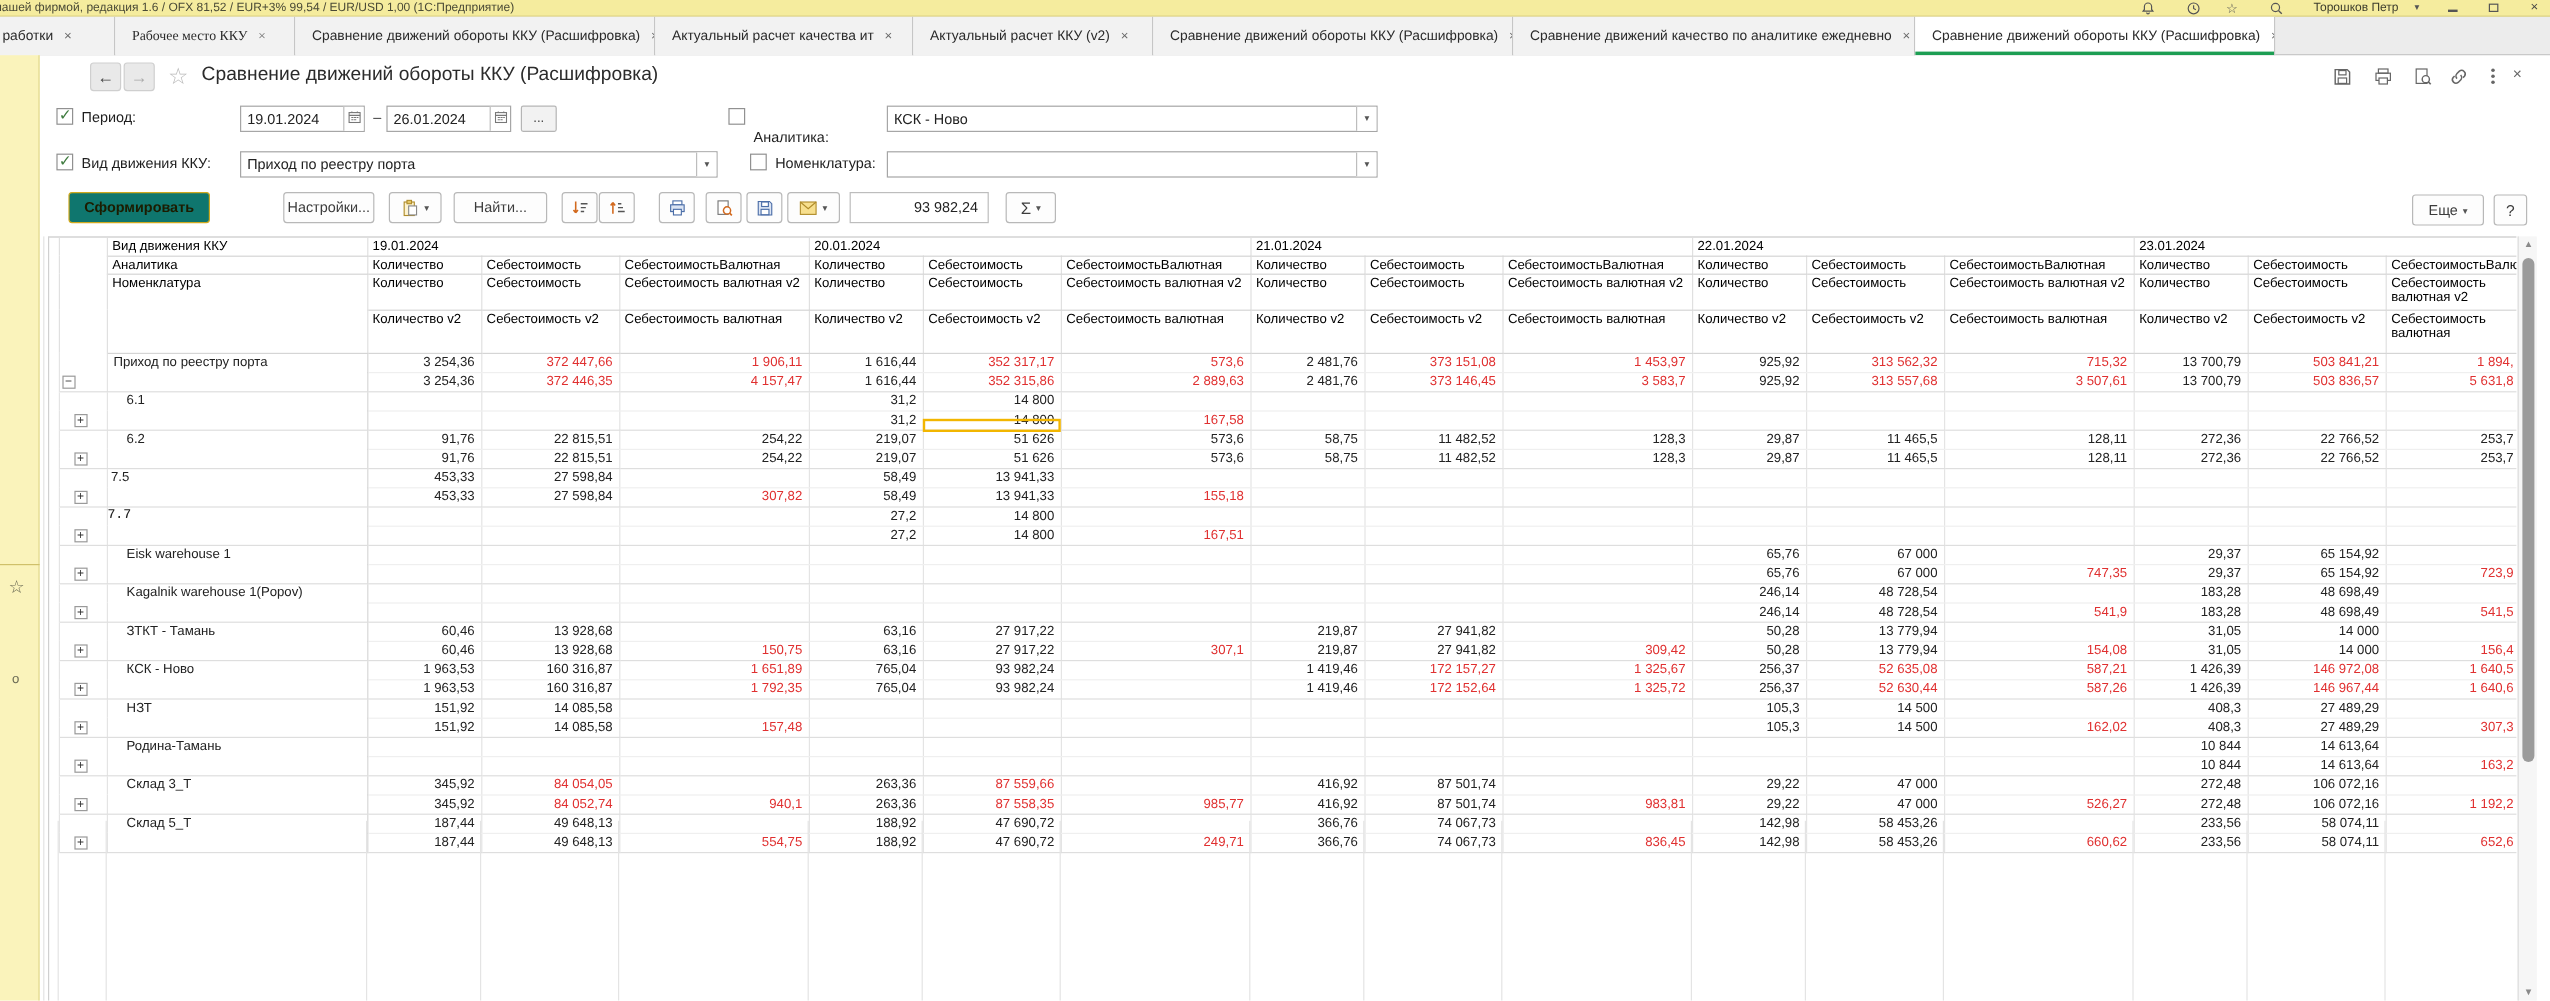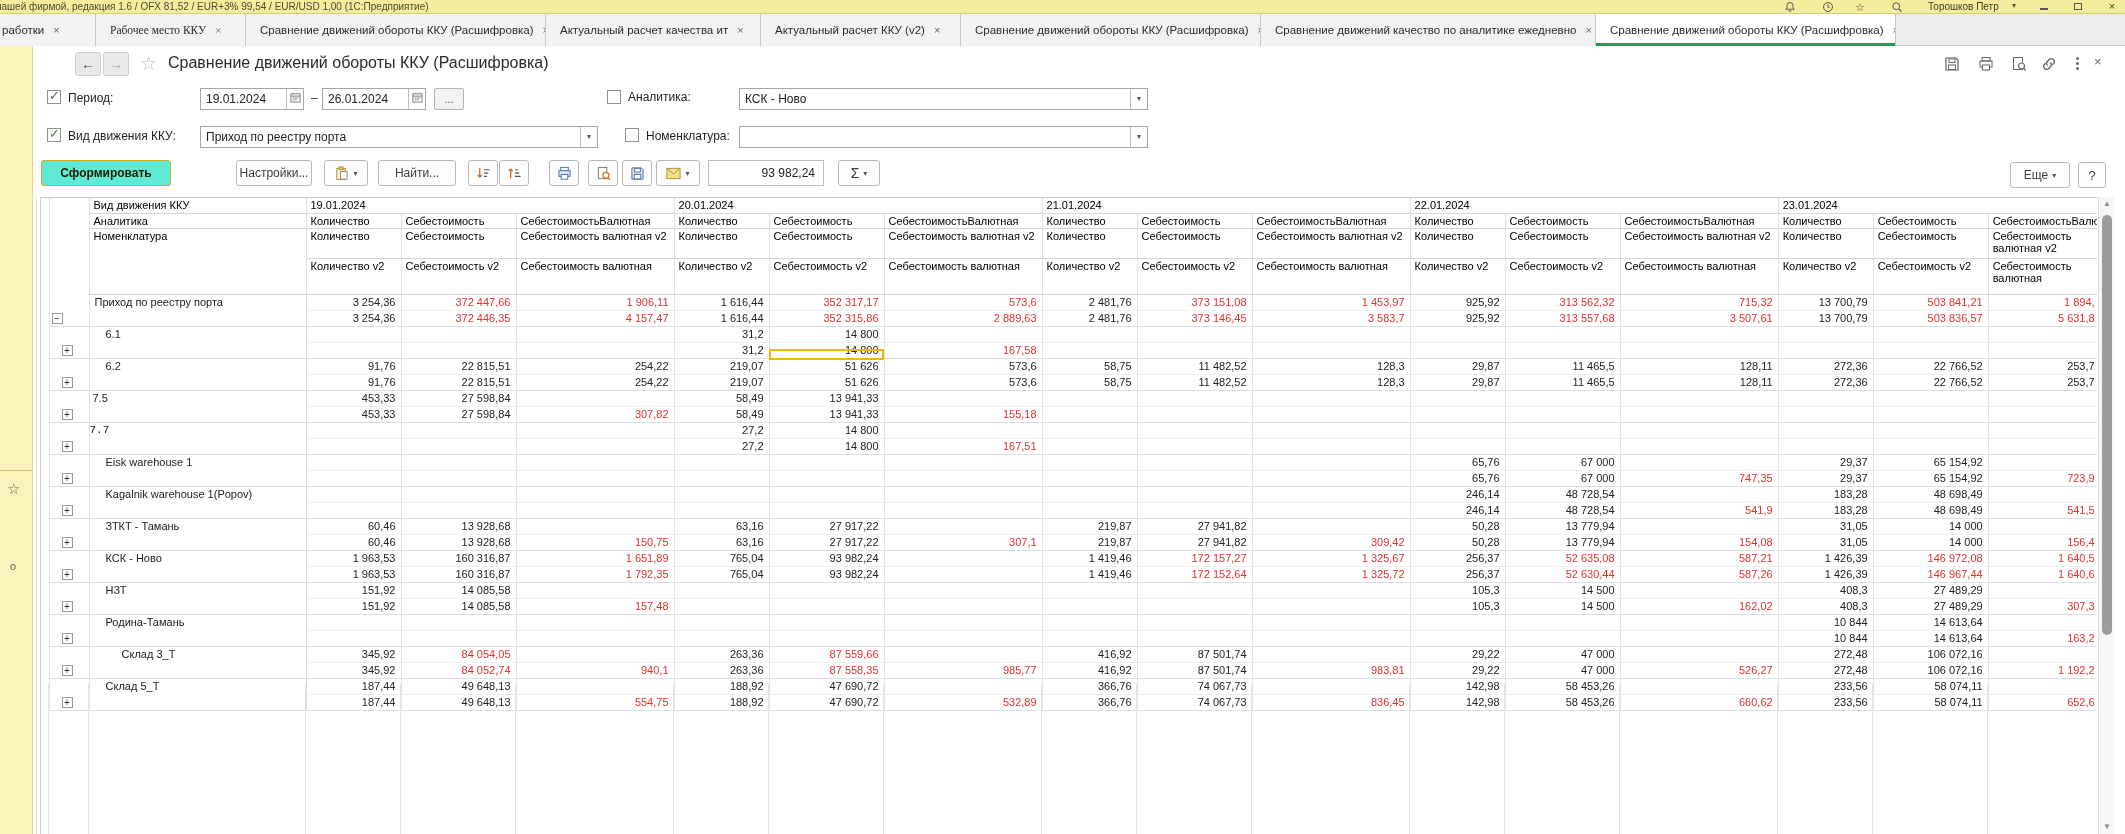--- a/index.html
+++ b/index.html
@@ -63,21 +63,21 @@
   .field .dd { position:absolute; right:0; top:0; width:17px; height:20px; border-left:1px solid #bdbdbd;
     text-align:center; line-height:20px; font-size:8px; color:#555; cursor:pointer; background:#fff; }
   .dash { position:absolute; font-size:12px; color:#333; }
   .smallbtn { position:absolute; height:22px; background:#f2f2f2; border:1px solid #b5b5b5; border-radius:2px;
     text-align:center; font-size:11px; color:#444; cursor:pointer; }
 
   
   .toolbtn { position:absolute; top:160px; height:26px; background:#fdfdfd; border:1px solid #b8b8b8;
     border-radius:3px; font-size:12px; color:#3c3c3c; cursor:pointer; display:flex;
     align-items:center; justify-content:center; gap:4px; }
-  #btn-generate { left:41px; width:130px; background:#5eead4; border:1px solid #cfa91e; color:#1c1c00; font-weight:bold; }
+  #btn-generate { left:57px; width:118px; background:#0f766e; border:1px solid #cfa91e; color:#1c1c00; font-weight:bold; }
   .toolbtn .dda { font-size:8px; color:#555; }
   #sum-field { position:absolute; left:708px; top:160px; width:116px; height:26px; border:1px solid #bdbdbd;
     background:#fff; font-size:12px; text-align:right; line-height:24px; padding-right:8px; color:#222; }
   #btn-more { position:absolute; left:2010px; top:162px; width:60px; height:26px; }
   #btn-help { position:absolute; left:2078px; top:162px; width:28px; height:26px; font-size:13px; }
 
   
   #formline { position:absolute; left:36px; top:197px; width:1px; height:637px; background:#e3e3e3; }
   #tablewrap { position:absolute; left:40px; top:197px; width:2057px; height:637px; overflow:hidden;
     border-top:1px solid #c9c9c9; border-left:1px solid #d0d0d0; background:#fff; }
@@ -240,21 +240,21 @@
   <div class="field" style="left:322px;top:88px;width:104px">
     <span class="val">26.01.2024</span>
     <span class="btn"><svg width="11" height="11" viewBox="0 0 12 12">
           <rect x="1" y="2" width="10" height="9" fill="none" stroke="#777"></rect>
           <path d="M1 4.5h10M3.5 2V1M8.5 2V1" stroke="#777"></path>
           <path d="M3 6.5h2M5.5 6.5h2M8 6.5h1.5M3 8.5h2M5.5 8.5h2" stroke="#777"></path>
         </svg></span>
   </div>
   <div class="smallbtn" style="left:434px;top:88px;width:30px;line-height:20px">...</div>
   <span class="cb" style="left:607px;top:90px"></span>
-  <span class="flabel" style="left:628px;top:90px">Аналитика:</span>
+  <span class="flabel" style="left:628px;top:107px">Аналитика:</span>
   <div class="field" style="left:739px;top:88px;width:409px">
     <span class="val">КСК - Ново</span>
     <span class="dd">▾</span>
   </div>
 
   <span class="cb" style="left:47px;top:128px">
       <span class="chk">✓</span>
     </span>
   <span class="flabel" style="left:68px;top:129px">Вид движения ККУ:</span>
   <div class="field" style="left:200px;top:126px;width:398px">
@@ -846,21 +846,21 @@
             <td class="num"></td>
             <td class="num">10 844</td>
             <td class="num">14 613,64</td>
             <td class="num neg">163,2</td>
           </tr>
           <tr style="height: 15px;">
             <td class="sp0" rowspan="2"></td>
             <td class="exp" rowspan="2">
               <span class="expbox" style="left: 12px;">+</span>
             </td>
-            <td class="lab" rowspan="2" style="padding-left: 32px; margin-top: 25px;">Склад 3_Т</td>
+            <td class="lab" rowspan="2" style="padding-left: 16px; margin-top: 25px;">Склад 3_Т</td>
             <td class="num">345,92</td>
             <td class="num neg">84 054,05</td>
             <td class="num"></td>
             <td class="num">263,36</td>
             <td class="num neg">87 559,66</td>
             <td class="num"></td>
             <td class="num">416,92</td>
             <td class="num">87 501,74</td>
             <td class="num"></td>
             <td class="num">29,22</td>
@@ -908,21 +908,21 @@
             <td class="num">233,56</td>
             <td class="num">58 074,11</td>
             <td class="num"></td>
           </tr>
           <tr class="gend" style="height: 15px;">
             <td class="num">187,44</td>
             <td class="num">49 648,13</td>
             <td class="num neg">554,75</td>
             <td class="num">188,92</td>
             <td class="num">47 690,72</td>
-            <td class="num neg">532,89</td>
+            <td class="num neg">249,71</td>
             <td class="num">366,76</td>
             <td class="num">74 067,73</td>
             <td class="num neg">836,45</td>
             <td class="num">142,98</td>
             <td class="num">58 453,26</td>
             <td class="num neg">660,62</td>
             <td class="num">233,56</td>
             <td class="num">58 074,11</td>
             <td class="num neg">652,6</td>
           </tr>

